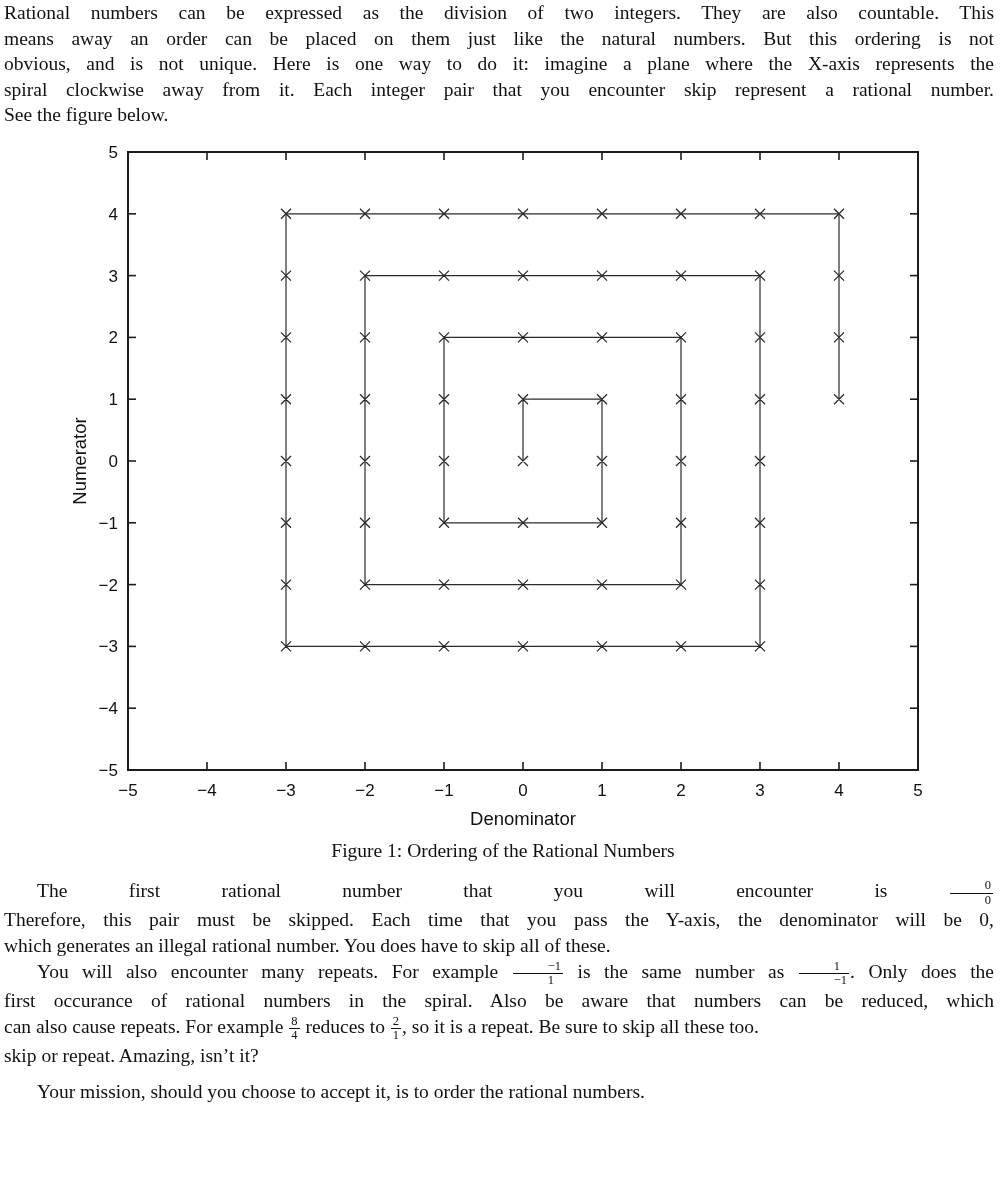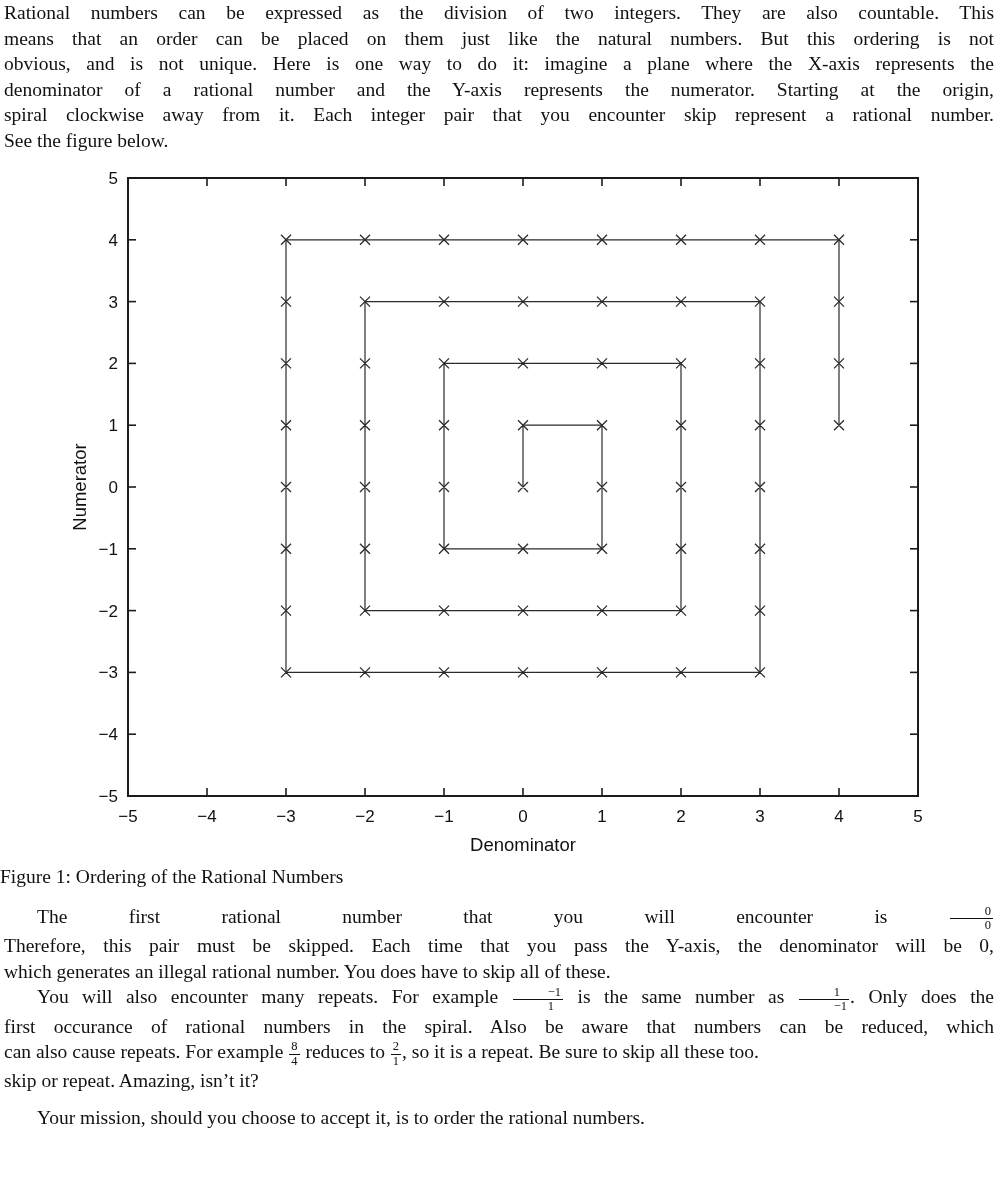--- a/index.html
+++ b/index.html
@@ -28,36 +28,35 @@
     line-height:1.08;
     margin:0 1px;
   }
   .frac .num{display:block;padding:0 2px;border-bottom:1px solid #111;}
   .frac .den{display:block;padding:0 2px;}
   figure{margin:0;}
   #spiral-plot{display:block;margin-top:9px;}
   .tick-label{font-family:"Liberation Sans",sans-serif;font-size:17px;fill:#111;}
   .axis-label{font-family:"Liberation Sans",sans-serif;font-size:18.5px;fill:#111;}
   figcaption{
-    text-align:left;
+    text-align:center;
     margin-top:1px;
     line-height:25px;
   }
   #body-paragraphs{margin-top:15px;}
 </style>
 </head>
 <body>
 
 <main>
   <section id="intro-paragraphs" class="text-col">
       <div class="para">
         <div class="line"><span>Rational numbers can be expressed as the division of two integers. They are also countable. This</span></div>
-        <div class="line"><span>means that an order can be placed on them just like the natural numbers. But this ordering is not</span></div>
+        <div class="line"><span>means away an order can be placed on them just like the natural numbers. But this ordering is not</span></div>
         <div class="line"><span>obvious, and is not unique. Here is one way to do it: imagine a plane where the X-axis represents the</span></div>
-        <div class="line"><span>denominator of a rational number and the Y-axis represents the numerator. Starting at the origin,</span></div>
         <div class="line"><span>spiral clockwise away from it. Each integer pair that you encounter skip represent a rational number.</span></div>
         <div class="line last"><span>See the figure below.</span></div>
       </div>
     </section>
 
   <figure>
     <svg id="spiral-plot" width="1006" height="700" viewBox="0 0 1006 700">
         <rect x="128" y="15" width="790" height="618" fill="none" stroke="#1c1c1c" stroke-width="2"></rect>
         <text x="128" y="659" text-anchor="middle" class="tick-label">−5</text>
         <text x="207" y="659" text-anchor="middle" class="tick-label">−4</text>

